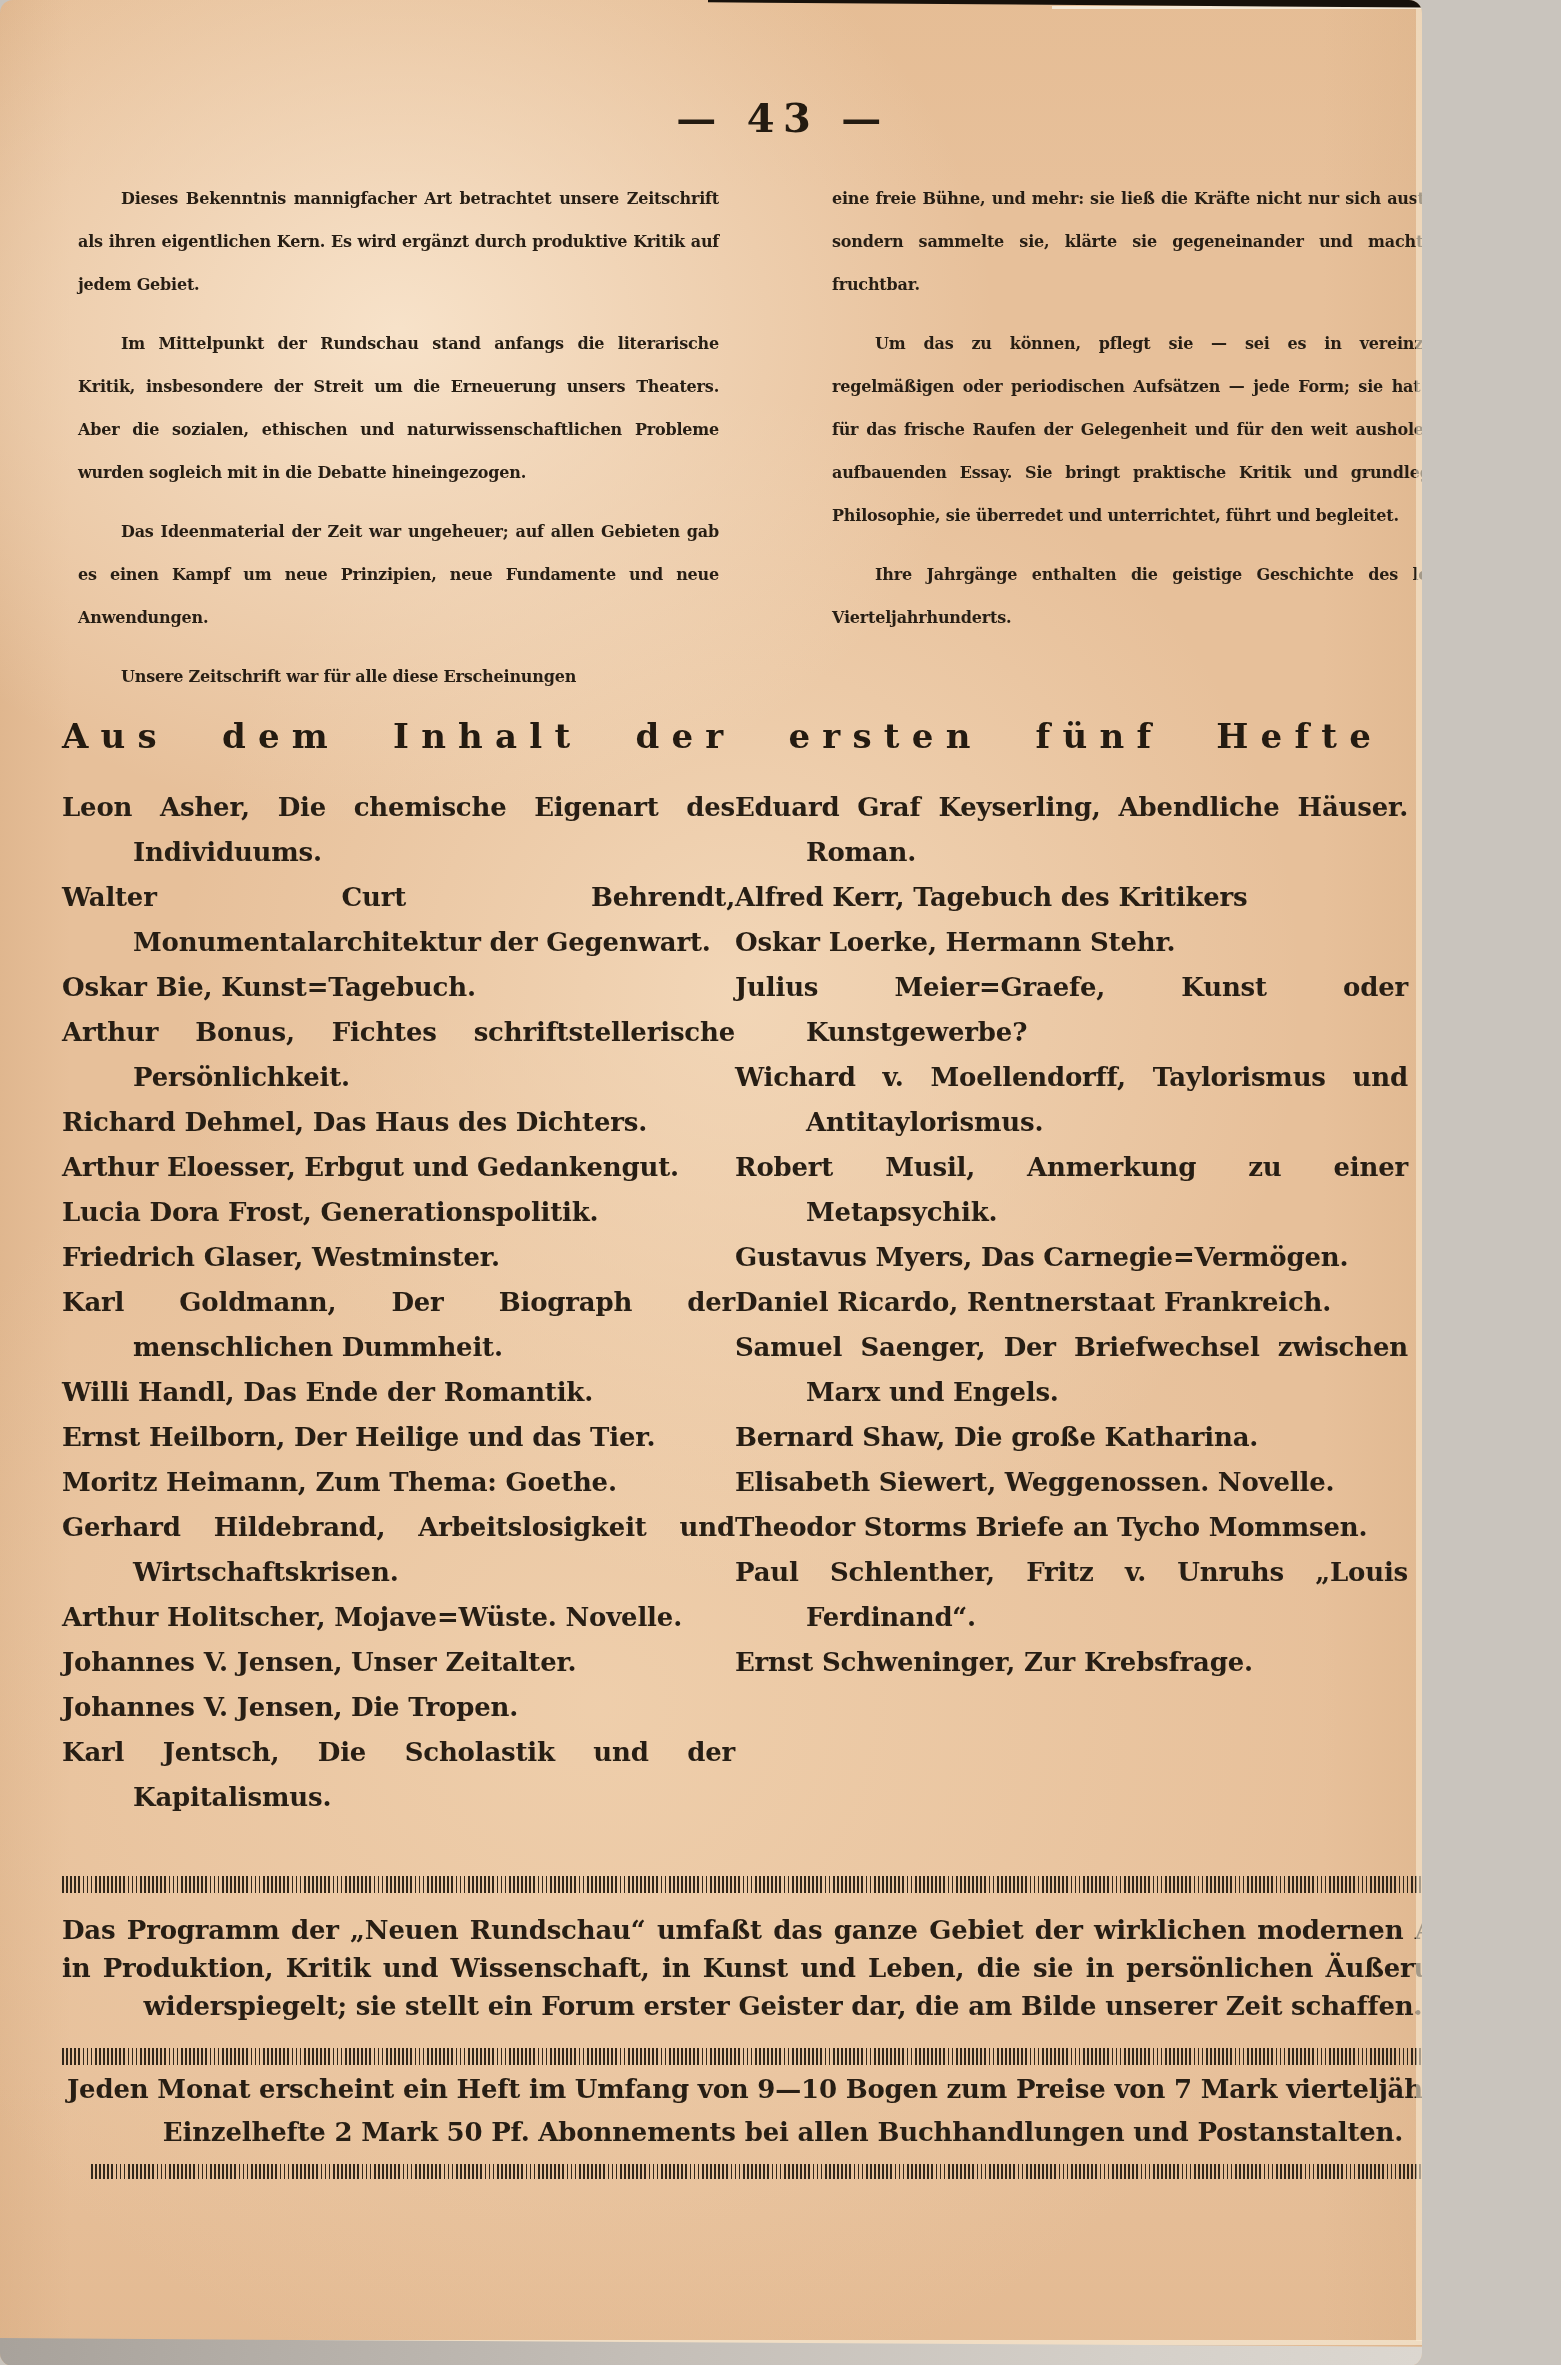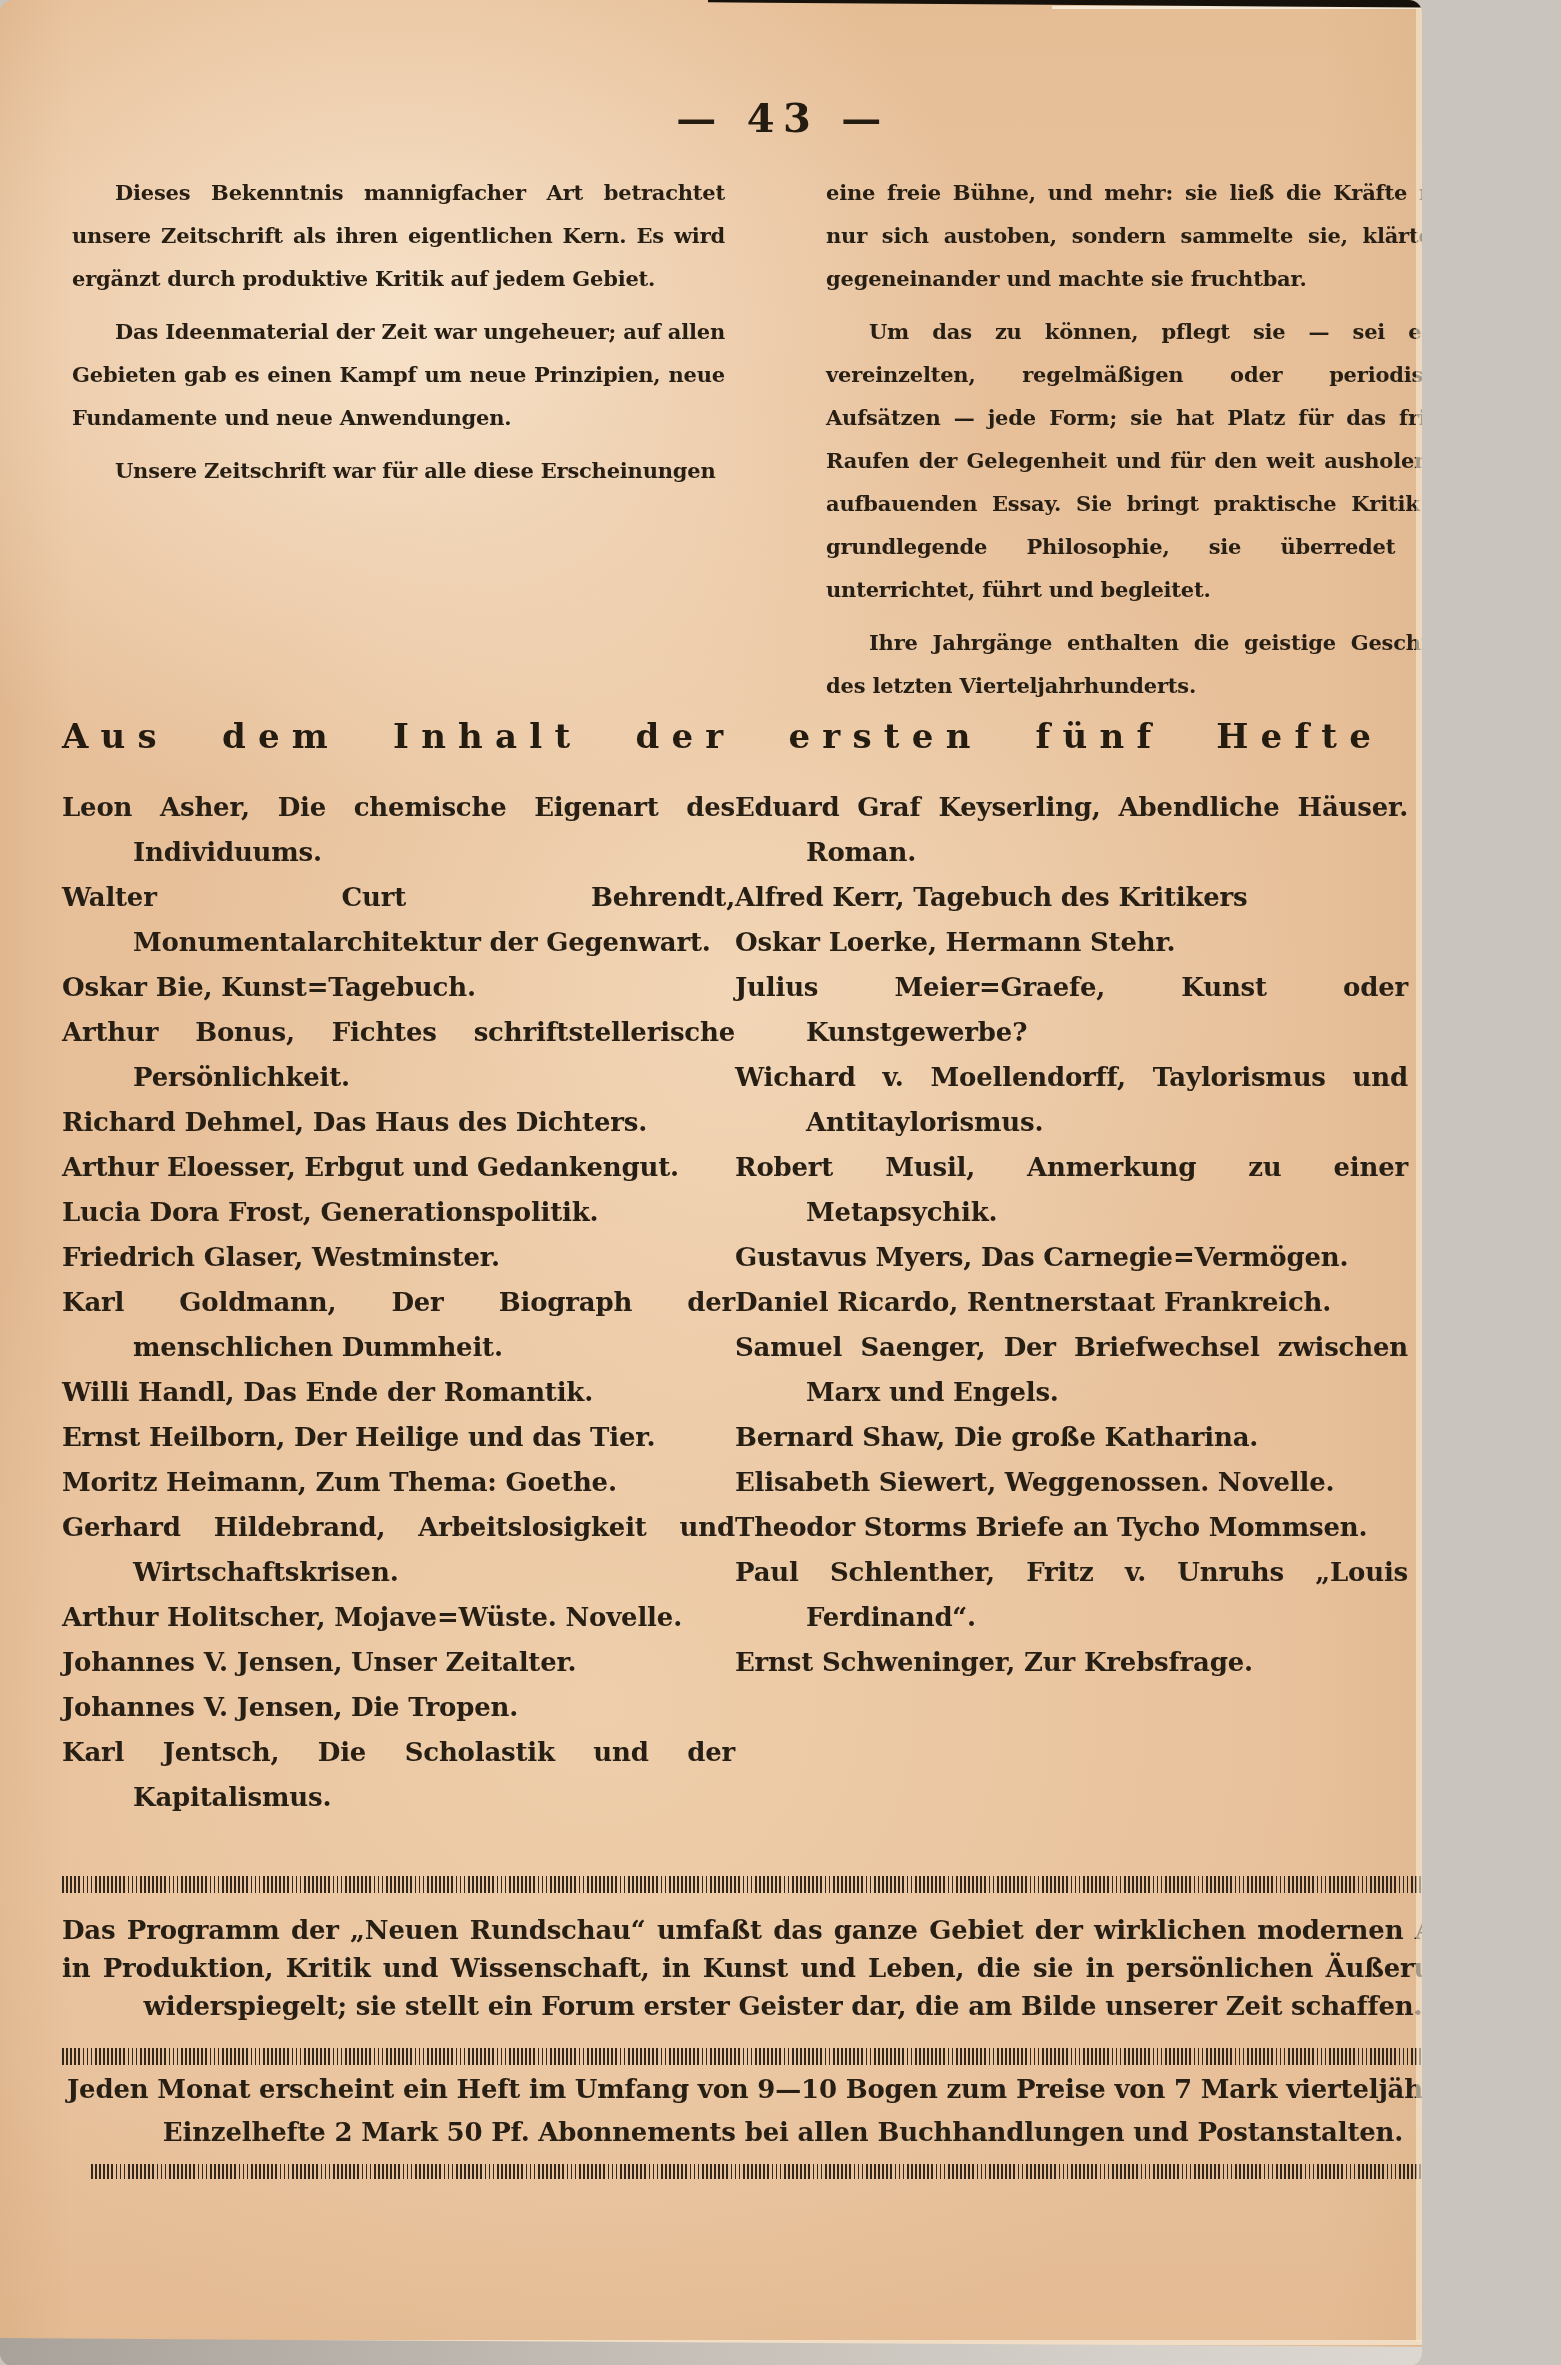--- a/index.html
+++ b/index.html
@@ -78,22 +78,22 @@
   
   .intro {
     position: absolute;
     top: 161px; left: 62px;
     width: 1442px;
     display: flex;
     gap: 81px;
   }
   .intro .col { width: 673px; }
   .para {
-    margin: 10px;
-    font-size: 21px;
+    margin: 16px;
+    font-size: 16px;
     line-height: 43px;
     text-align: justify;
     text-indent: 43px;
     letter-spacing: -0.2px;
   }
   .col-right-intro > :first-child { text-indent: 0; }
 
   
   .heading {
     position: absolute;
@@ -164,20 +164,21 @@
 
   <div class="top-edge-sliver"></div>
   <div class="top-edge"></div>
   <div class="right-edge"></div>
 
   <div class="page-number">— 43 —</div>
 
   <div class="intro">
     <div class="col paragraphs">
         <div class="para">Dieses Bekenntnis mannigfacher Art betrachtet unsere Zeitschrift als ihren eigentlichen Kern. Es wird ergänzt durch produktive Kritik auf jedem Gebiet.</div>
+        <div class="para">Im Mittelpunkt der Rundschau stand anfangs die literarische Kritik, insbesondere der Streit um die Erneuerung unsers Theaters. Aber die sozialen, ethischen und naturwissenschaftlichen Probleme wurden sogleich mit in die Debatte hineingezogen.</div>
         <div class="para">Das Ideenmaterial der Zeit war ungeheuer; auf allen Gebieten gab es einen Kampf um neue Prinzipien, neue Fundamente und neue Anwendungen.</div>
         <div class="para">Unsere Zeitschrift war für alle diese Erscheinungen</div>
       </div>
     <div class="col paragraphs col-right-intro">
         <div class="para">eine freie Bühne, und mehr: sie ließ die Kräfte nicht nur sich austoben, sondern sammelte sie, klärte sie gegeneinander und machte sie fruchtbar.</div>
         <div class="para">Um das zu können, pflegt sie — sei es in vereinzelten, regelmäßigen oder periodischen Aufsätzen — jede Form; sie hat Platz für das frische Raufen der Gelegenheit und für den weit ausholenden, aufbauenden Essay. Sie bringt praktische Kritik und grundlegende Philosophie, sie überredet und unterrichtet, führt und begleitet.</div>
         <div class="para">Ihre Jahrgänge enthalten die geistige Geschichte des letzten Vierteljahrhunderts.</div>
       </div>
   </div>
 

